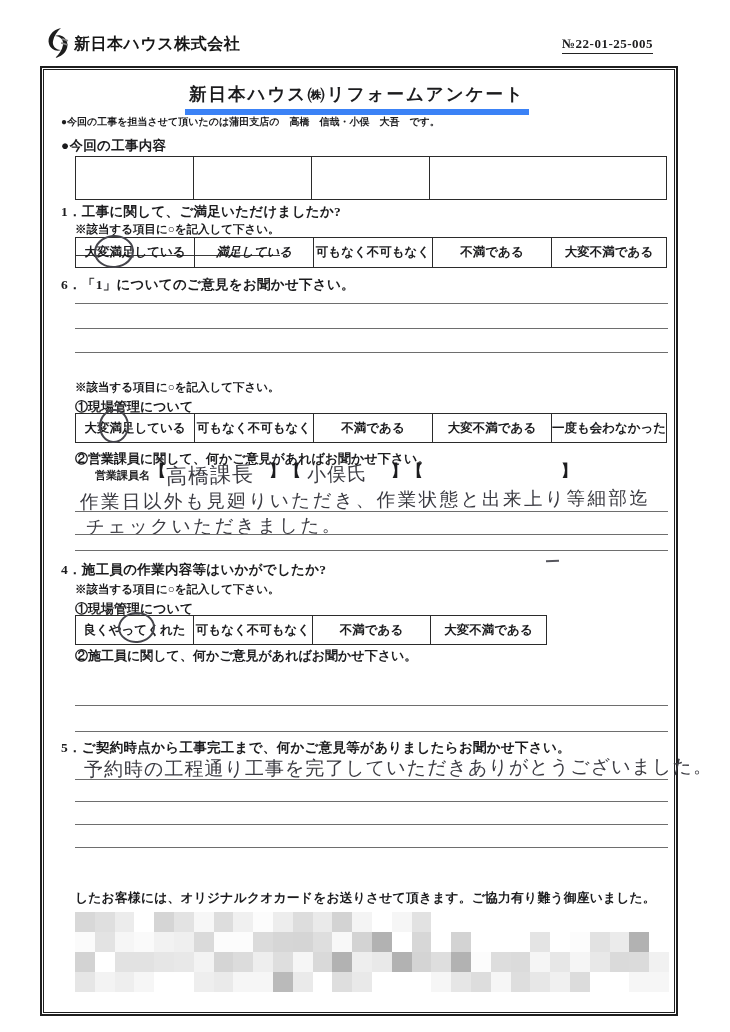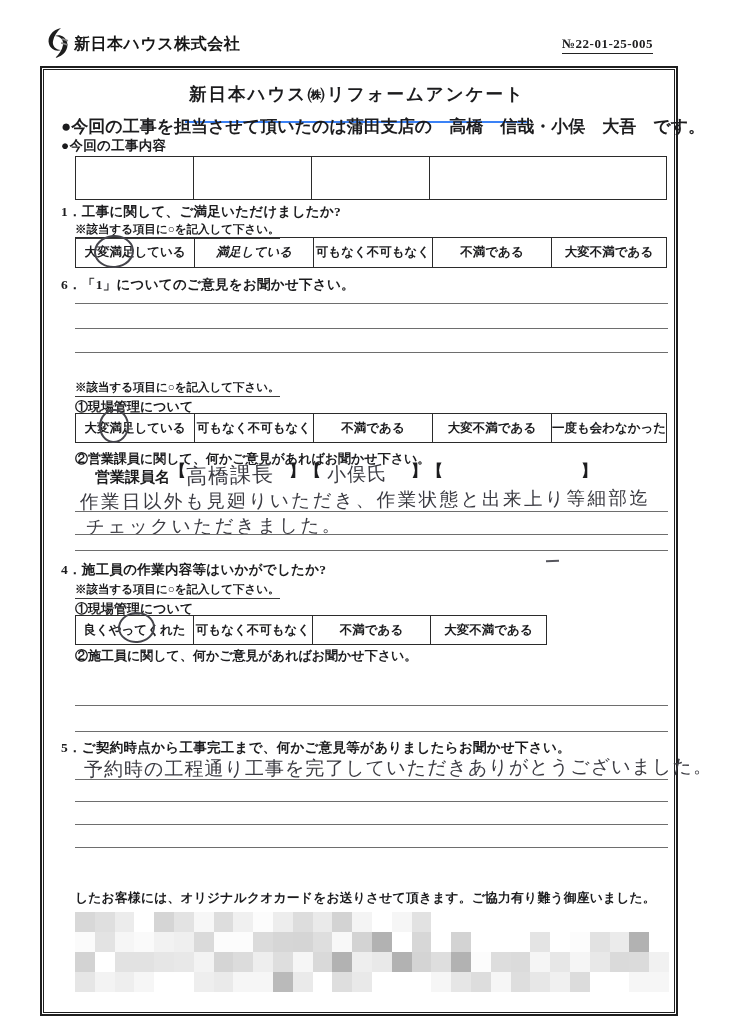--- a/index.html
+++ b/index.html
@@ -5,35 +5,35 @@
   html,body{margin:0;padding:0;background:#ffffff;}
   .page{position:relative;width:730px;height:1032px;background:#fff;overflow:hidden;
         font-family:"Liberation Serif","DejaVu Serif",serif;color:#1c1c1e;}
   .abs{position:absolute;}
   
   .company{font-family:"Liberation Sans","DejaVu Sans",sans-serif;font-weight:700;font-size:16px;letter-spacing:.5px;color:#161616;}
   .docno{font-size:13px;font-weight:600;border-bottom:1.5px solid #222;padding-bottom:1px;letter-spacing:.5px;}
   
   .frame{left:40px;top:66px;width:634px;height:946px;border:2.5px solid #1f1f1f;}
   .frame-inner{position:absolute;left:1px;top:1px;right:1px;bottom:1px;border:1px solid #1f1f1f;}
-  .title{font-size:17.5px;font-weight:700;letter-spacing:2px;border-bottom:2px solid #3b82f6;padding:0 4px 15px 4px;white-space:nowrap;}
-  .intro{font-size:17px;font-weight:600;white-space:nowrap;}
+  .title{font-size:17.5px;font-weight:700;letter-spacing:2px;border-bottom:6px solid #3b82f6;padding:0 4px 3px 4px;white-space:nowrap;}
+  .intro{font-size:10px;font-weight:600;white-space:nowrap;}
   .h{font-size:13.5px;font-weight:700;white-space:nowrap;letter-spacing:.3px;}
-  .note{font-size:11.5px;font-weight:600;border-bottom:1px solid #3a3a3a;padding-bottom:1px;white-space:nowrap;}
+  .note{font-size:11.5px;font-weight:600;border-bottom:1px solid #3a3a3a;padding-bottom:18px;white-space:nowrap;}
   .sub{font-size:13px;font-weight:700;white-space:nowrap;}
   .tbl{display:flex;border:1.5px solid #2b2b2b;background:transparent;}
   .cell{border-right:1px solid #2b2b2b;display:flex;align-items:center;justify-content:center;
         font-size:12.5px;font-weight:600;white-space:nowrap;overflow:hidden;}
   .cell:last-child{border-right:none;}
   .wcell{align-items:flex-end;justify-content:flex-start;padding:2px 3px;box-sizing:border-box;}
   .rule{border-top:1px solid #6e6e6e;height:0;}
   .hw{font-family:"DejaVu Sans",sans-serif;color:#3b3b42;white-space:nowrap;}
   .hw-comment{font-size:18.5px;letter-spacing:2.5px;transform:rotate(-.4deg);}
   .circle{border:2px solid #45454c;border-radius:50%;background:transparent;}
-  .staff-label{font-size:15px;font-weight:700;white-space:nowrap;}
+  .staff-label{font-size:11px;font-weight:700;white-space:nowrap;}
   .bracket{font-size:16px;font-weight:700;}
   .staff-name{font-size:19px;transform:rotate(-2deg);letter-spacing:1px;}
   .foot{font-size:12.8px;font-weight:600;white-space:nowrap;letter-spacing:.2px;}
   .dash{width:13px;border-top:2px solid #55555c;transform:rotate(-3deg);}
 </style>
 </head>
 <body>
 
 <div class="page">
 

